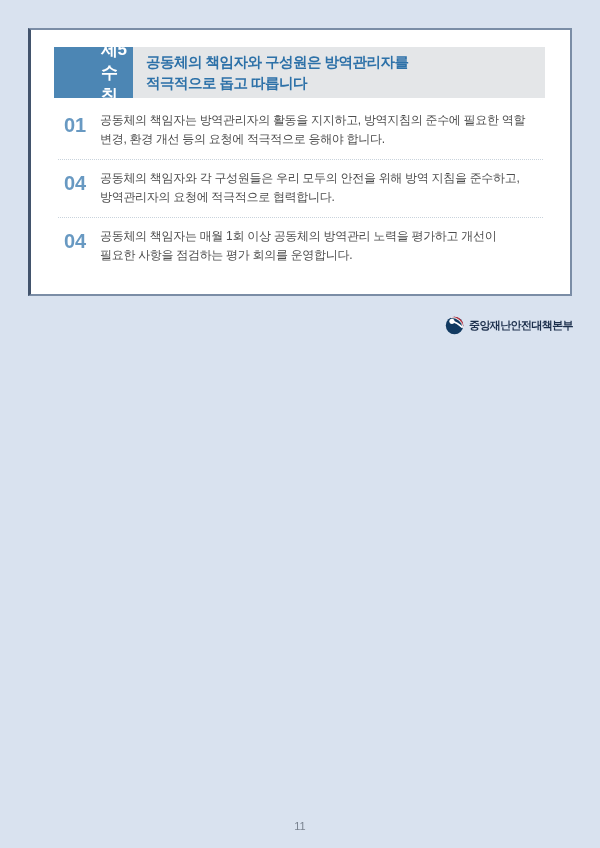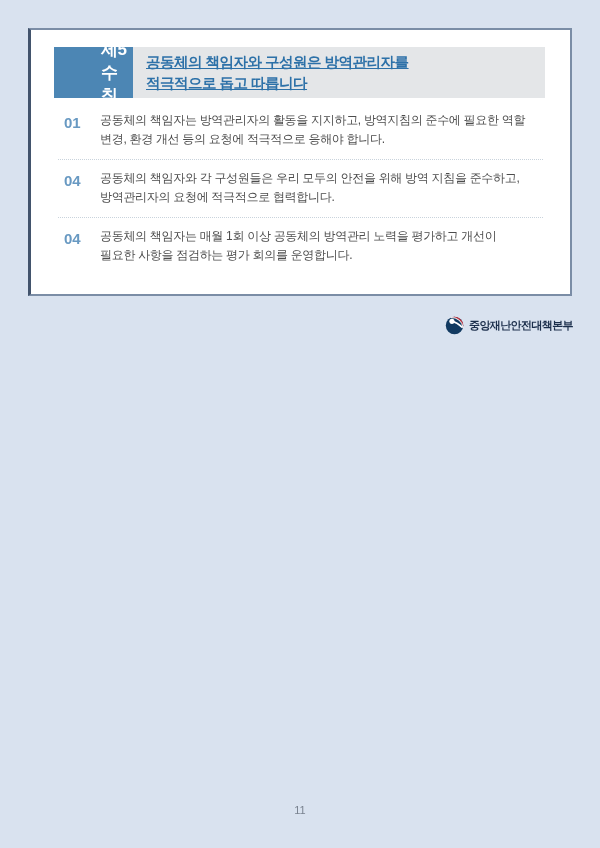--- a/index.html
+++ b/index.html
@@ -45,41 +45,40 @@
     background: #e4e6e8;
     color: #2d71a8;
     font-weight: bold;
     font-size: 14.5px;
     line-height: 1.4;
     display: flex;
     align-items: center;
     padding-left: 13px;
     white-space: pre-line;
     letter-spacing: -0.5px;
-    text-decoration: underline;
   }
 
   
   .items {
     position: absolute;
     left: 27px; right: 27px; top: 72px;
   }
   .item {
     display: flex;
     align-items: flex-start;
     padding: 9px 0;
   }
   .item + .item { border-top: 1px dotted #c9d3dc; }
   .item-number {
     width: 42px;
     padding-left: 6px;
     margin-top: 4px;
     color: #6899c2;
     font-weight: bold;
-    font-size: 15px;
+    font-size: 20px;
     line-height: 1;
     flex: none;
   }
   .item-text {
     flex: 1;
     color: #4c4c4c;
     font-size: 12px;
     line-height: 1.62;
     white-space: pre-line;
     letter-spacing: -0.3px;
@@ -103,21 +102,21 @@
   .logo-text {
     color: #1b2e4b;
     font-weight: bold;
     font-size: 11px;
     letter-spacing: -0.6px;
   }
 
   
   .page-number {
     position: absolute;
-    bottom: 32px; left: 0;
+    bottom: 16px; left: 0;
     width: 100%;
     text-align: center;
     color: #79828f;
     font-size: 11px;
   }
 </style>
 </head>
 <body>
 
 <div class="card">

